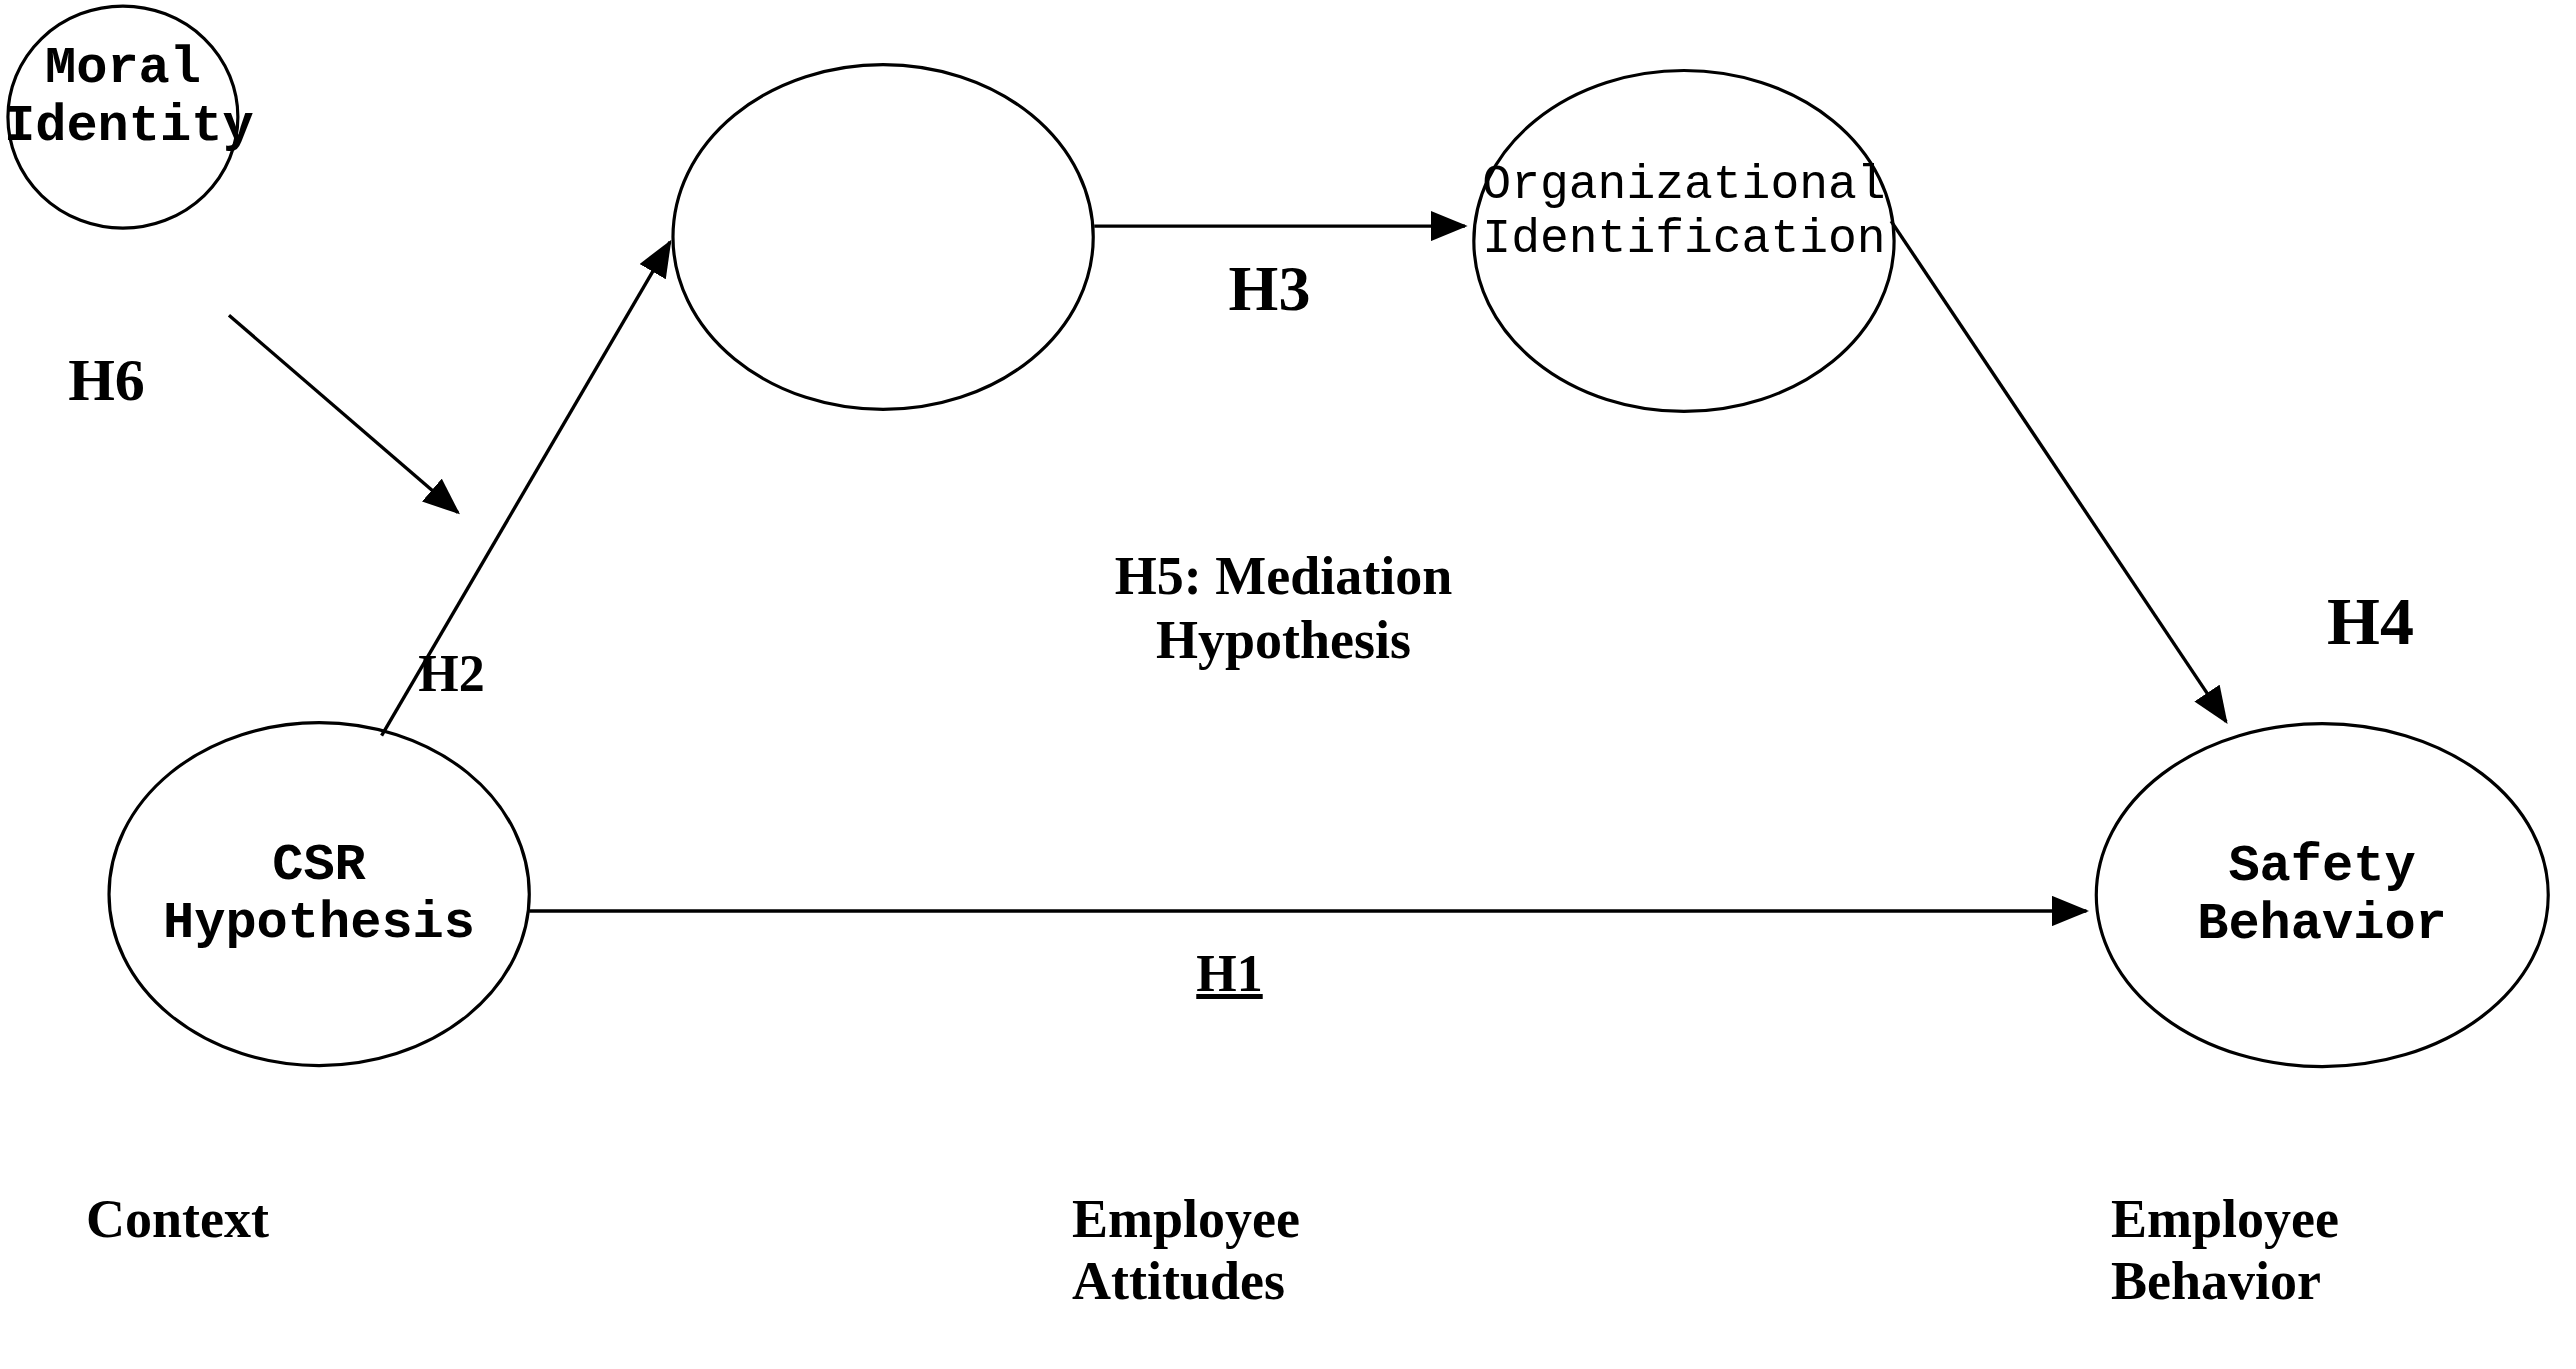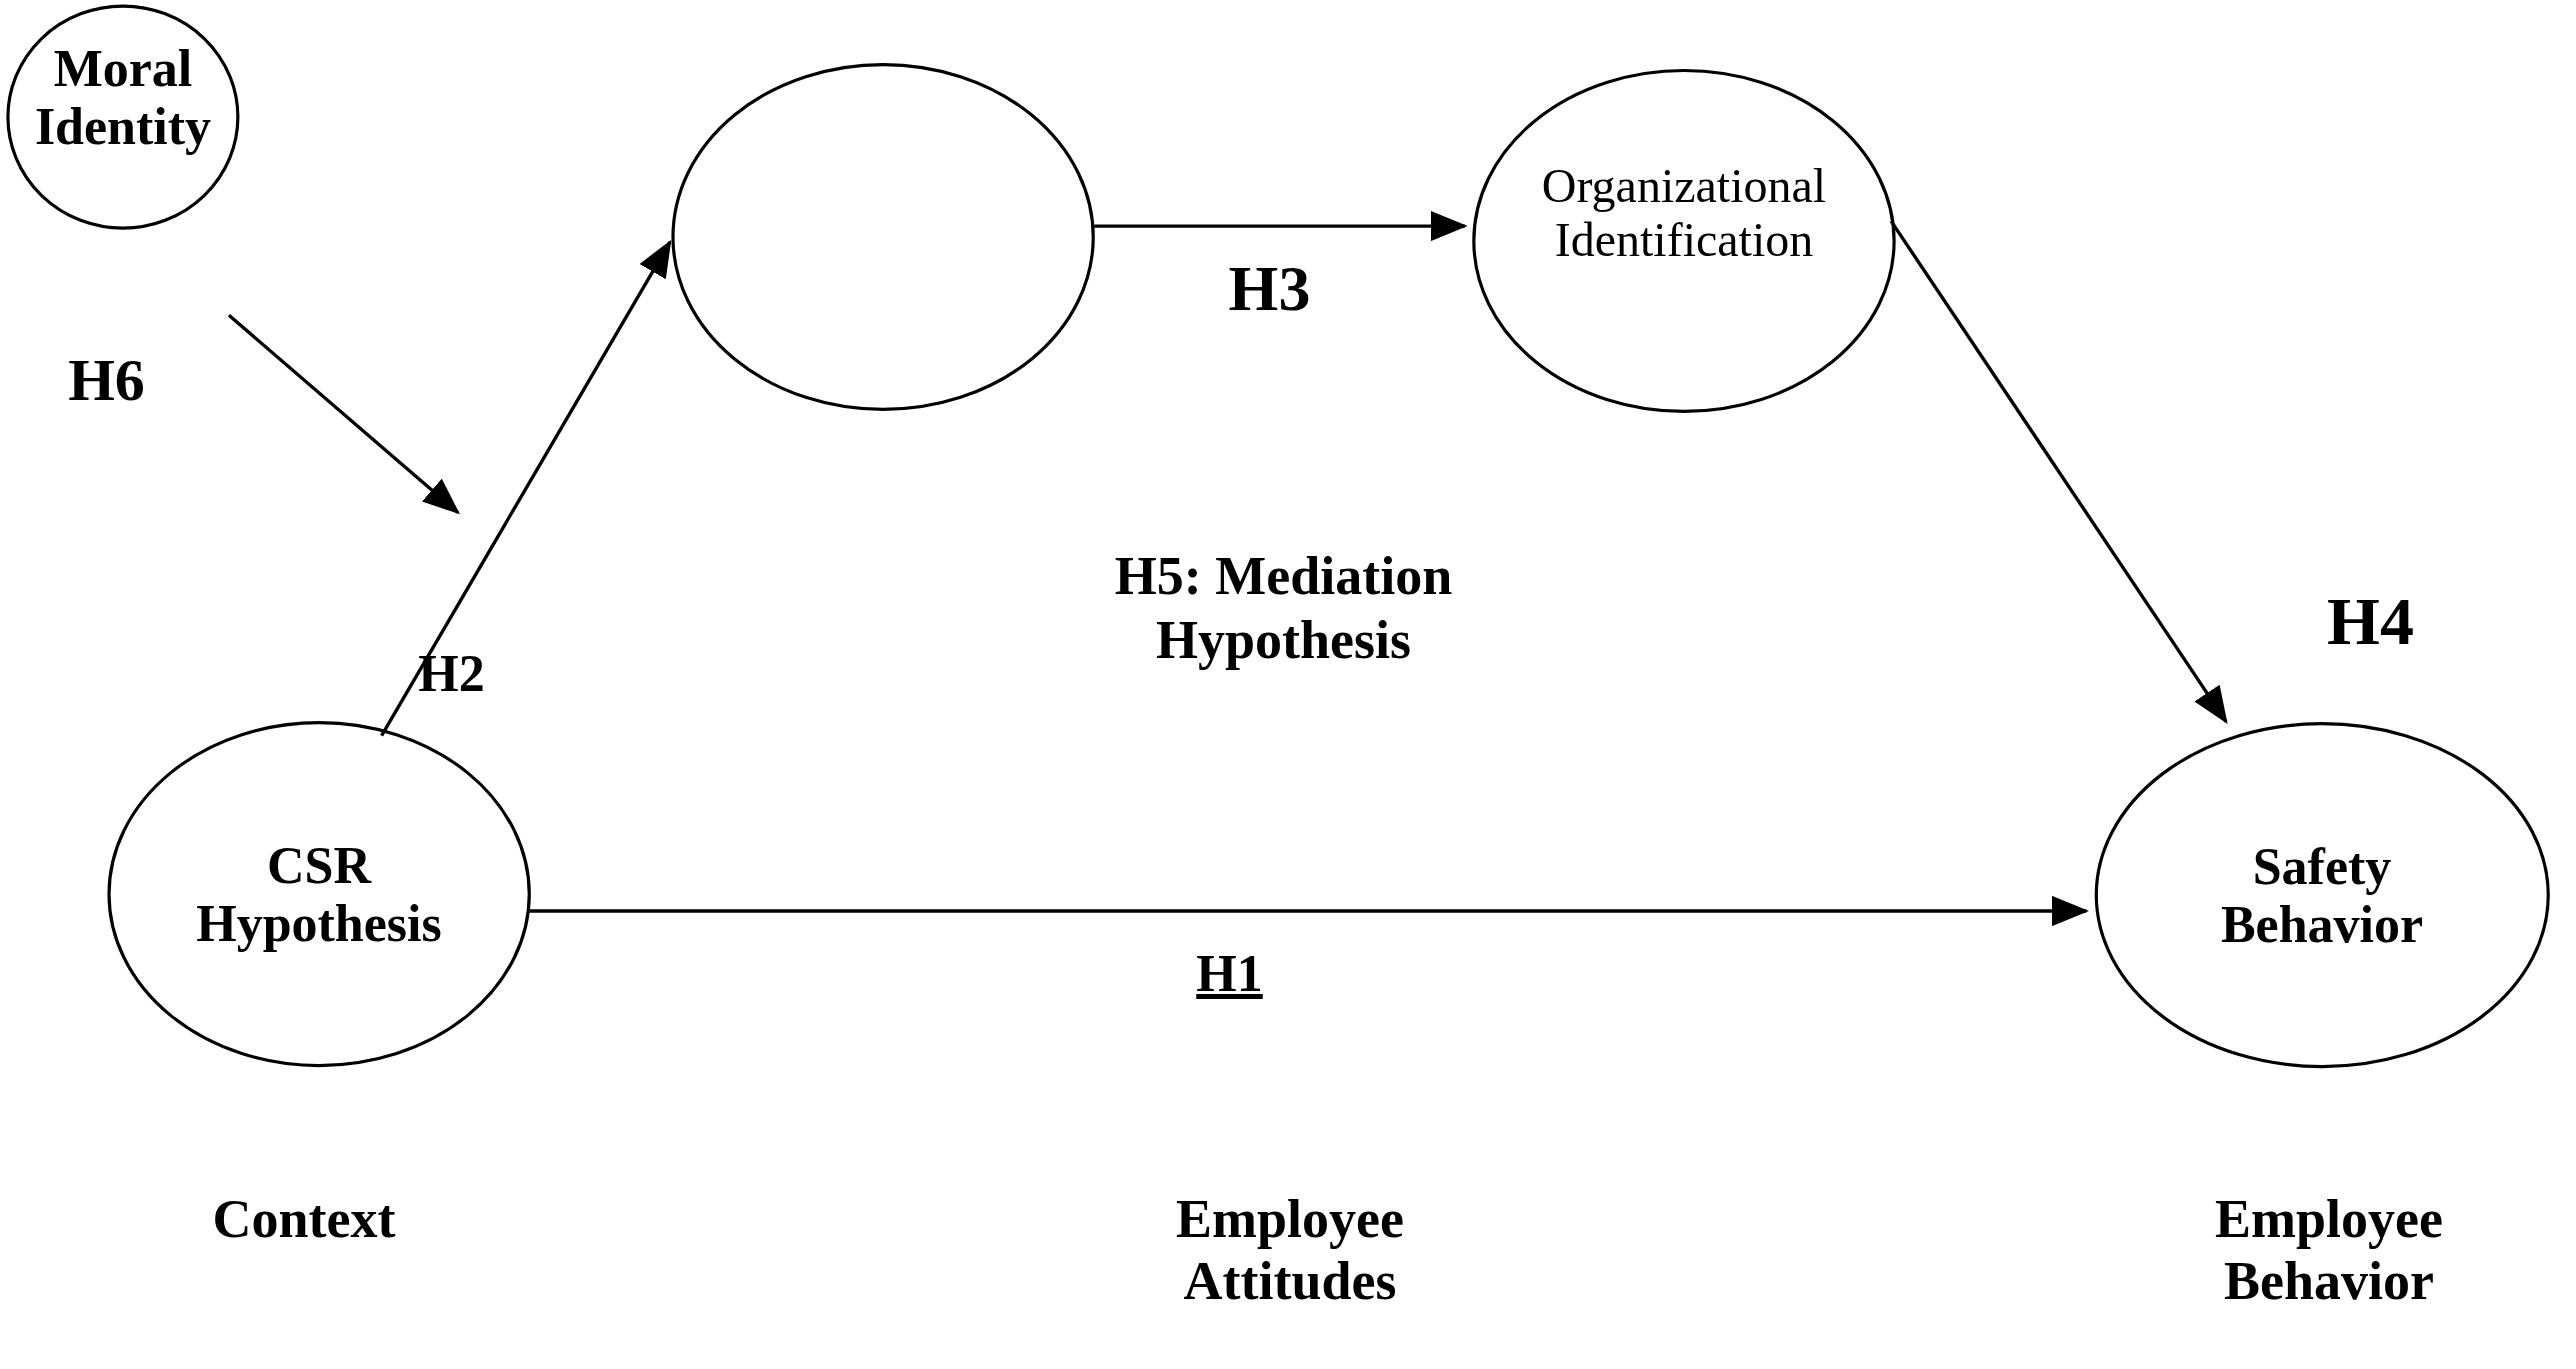--- a/index.html
+++ b/index.html
@@ -19,21 +19,21 @@
     position: absolute;
     left: 0;
     top: 0;
     width: 2576px;
     height: 1370px;
   }
   .node-label {
     position: absolute;
     text-align: center;
     color: #000000;
-    font-family: Liberation Serif, serif;
+    font-family: Liberation Mono, monospace;
     font-weight: bold;
     line-height: 1.12;
     white-space: pre-line;
     pointer-events: none;
   }
   .node-label.regular { font-weight: normal; }
   .edge-label {
     position: absolute;
     color: #000000;
     font-family: "Liberation Serif", "DejaVu Serif", serif;
@@ -48,21 +48,20 @@
     font-weight: bold;
     text-align: center;
     line-height: 1.18;
     white-space: pre-line;
   }
   .group-label {
     position: absolute;
     color: #000000;
     font-family: "Liberation Serif", "DejaVu Serif", serif;
     font-weight: bold;
-    text-align: center;
     line-height: 1.15;
     white-space: pre-line;
   }
 </style>
 </head>
 <body>
 
 <div id="canvas">
 
   <svg class="layer" viewBox="0 0 2599 1382">

